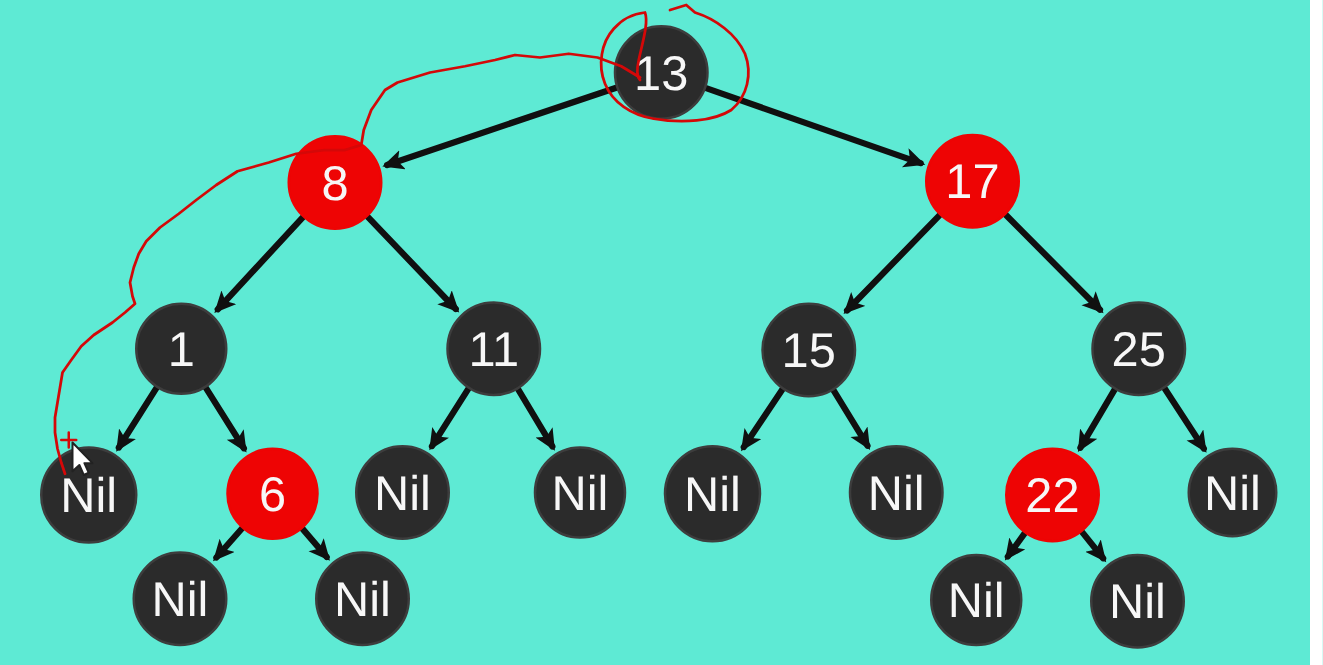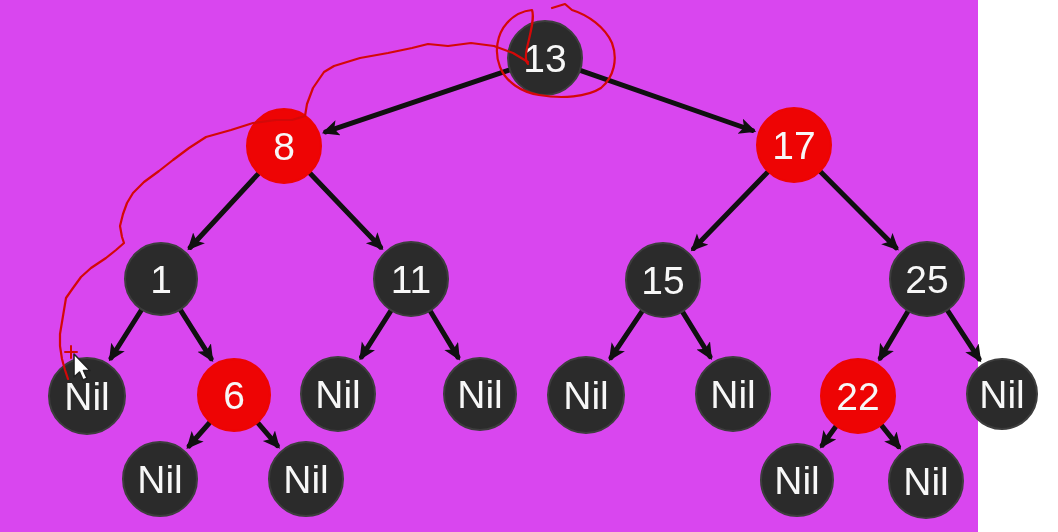--- a/index.html
+++ b/index.html
@@ -6,24 +6,23 @@
     margin: 0;
     padding: 0;
     background: #ffffff;
     width: 1058px;
     height: 532px;
     overflow: hidden;
     font-family: "Liberation Sans", sans-serif;
   }
   #diagram-root {
     position: relative;
-    width: 962px;
+    width: 1048px;
     height: 532px;
-    background: #d946ef;
-    padding-left: 16px;
+    background: #5eead4;
   }
   svg { display: block; }
   .node-label {
     font-family: "Liberation Sans", sans-serif;
     font-weight: 400;
     fill: #f7f7f7;
     text-anchor: middle;
     pointer-events: none;
   }
 </style>

